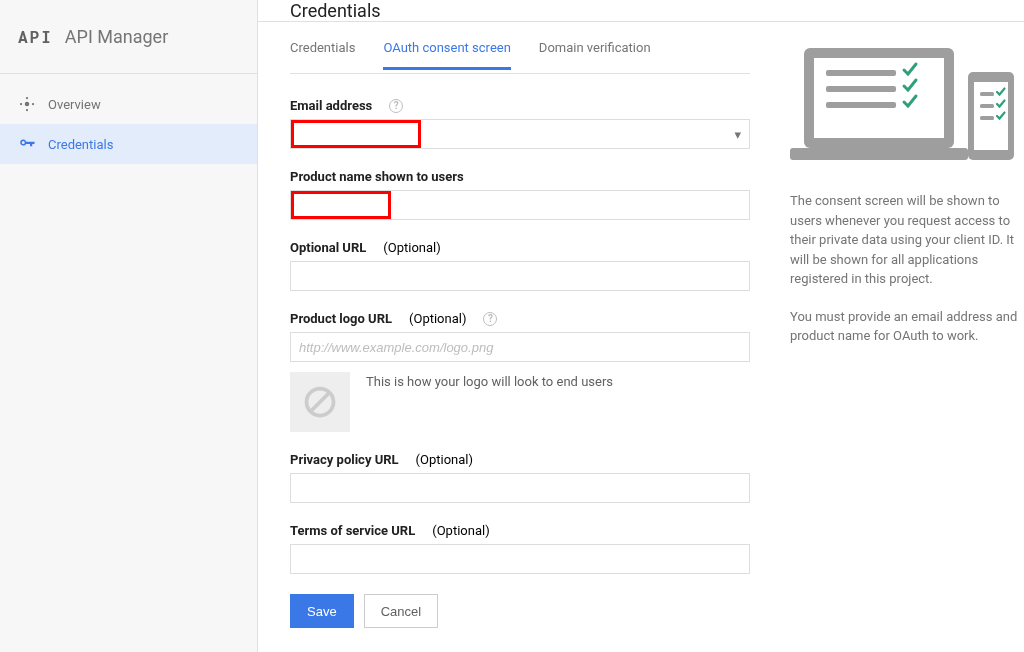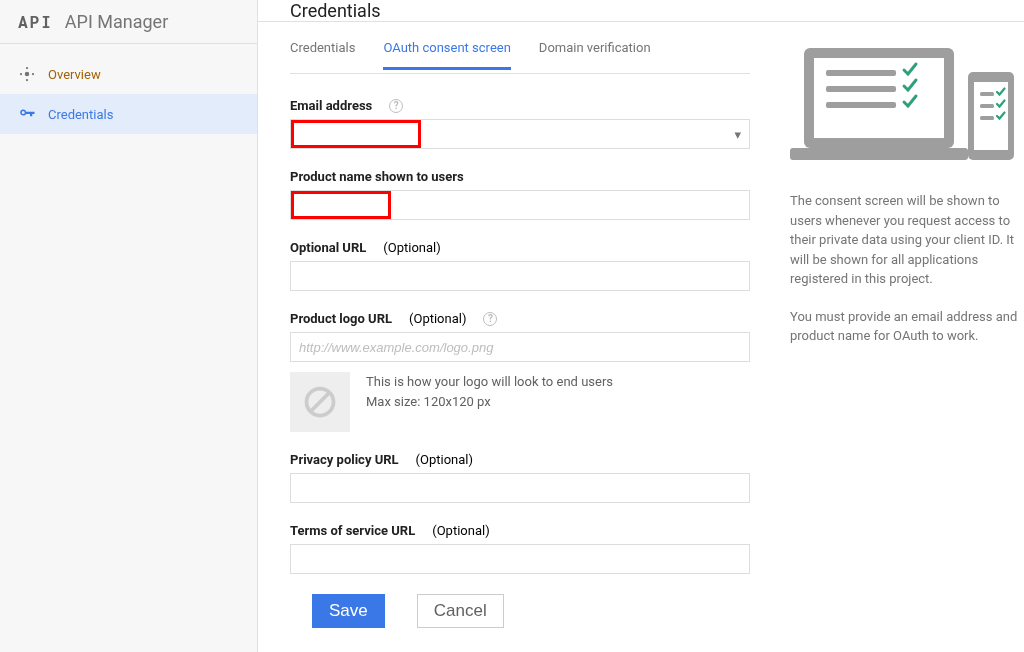--- a/index.html
+++ b/index.html
@@ -15,41 +15,41 @@
     .app { display: flex; height: 100%; }
     .sidebar {
       width: 258px;
       flex-shrink: 0;
       background: #f7f7f7;
       border-right: 1px solid #e0e0e0;
     }
     .sb-header {
       display: flex;
       align-items: center;
-      height: 44px;
+      height: 74px;
       padding: 0 18px;
       border-bottom: 1px solid #e0e0e0;
     }
     .api-logo {
       font-family: "Roboto Mono", monospace;
       font-weight: 700;
       letter-spacing: 2px;
       font-size: 16px;
       color: #616161;
       margin-right: 12px;
     }
     .sb-title { font-size: 18px; color: #757575; font-weight: 400; }
     .sb-nav { padding-top: 10px; }
     .sb-item {
       display: flex;
       align-items: center;
       height: 40px;
       padding: 0 18px;
       font-size: 13px;
-      color: #a16207;
+      color: #737373;
       cursor: pointer;
     }
     .sb-item .icon { width: 30px; display: flex; align-items: center; color: #757575; }
     .sb-item.active { background: #e3ecfb; color: #3b78e7; }
     .sb-item.active .icon { color: #3b78e7; }
     .main { flex: 1; display: flex; flex-direction: column; overflow: auto; }
     .m-header {
       height: 60px;
       padding: 0 32px;
       display: flex;
@@ -125,22 +125,22 @@
     .logo-placeholder {
       width: 60px; height: 60px; background: #eee;
       display: flex; align-items: center; justify-content: center;
       color: #ccc; font-size: 36px;
     }
     .logo-placeholder svg { width: 36px; height: 36px; }
     .logo-text { font-size: 13px; color: #616161; line-height: 1.5; }
     .btns { display: flex; gap: 10px; margin-top: 10px; }
     .btn {
       height: 30px; padding: 16px 16px; border: 1px solid #ccc;
-      background: #fff; font-size: 17px; color: #616161; cursor: pointer;
-      display: inline-flex; align-items: center; margin-left: 22px;
+      background: #fff; font-size: 13px; color: #616161; cursor: pointer;
+      display: inline-flex; align-items: center;
     }
     .btn.primary { background: #3b78e7; color: #fff; border-color: #3b78e7; font-weight: 500; }
     .right-text { font-size: 13px; color: #757575; line-height: 1.5; margin-top: 20px; }
     .right-text p { margin-bottom: 18px; }
     .illustration { width: 232px; height: 128px; }
   </style>
 </head>
 <body>
 
 <div class="app">
@@ -222,21 +222,20 @@
           <input class="input" type="text" placeholder="http://www.example.com/logo.png" style="">
           <div class="logo-row">
             <div class="logo-placeholder">
               <svg viewBox="0 0 24 24" fill="none" stroke="#ccc" stroke-width="2.5">
                   <circle cx="12" cy="12" r="9"></circle>
                   <line x1="6" y1="18" x2="18" y2="6"></line>
                 </svg>
             </div>
             <div class="logo-text">
               <div>This is how your logo will look to end users</div>
-              <div>Max size: 120x120 px</div>
             </div>
           </div>
         </div>
 
         <div class="field">
           <div class="field-label">
             <span>Privacy policy URL</span>
             <span class="opt">(Optional)</span>
           </div>
           <input class="input" type="text" style="">

